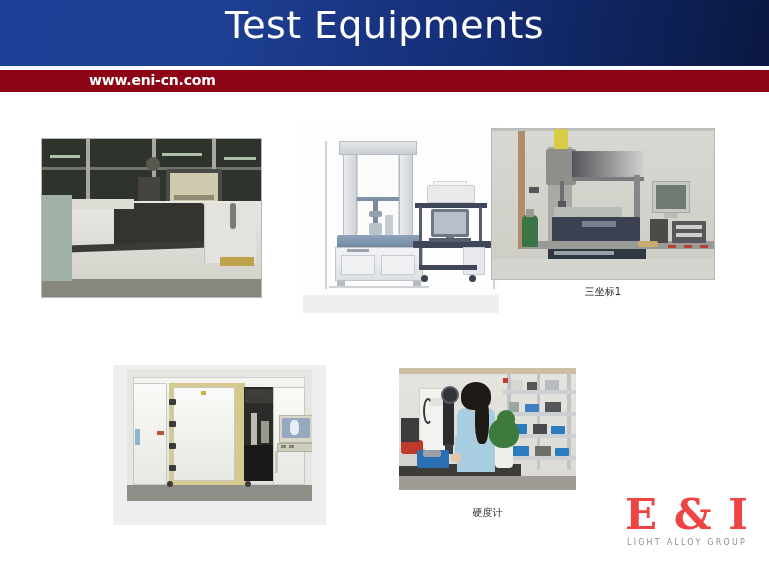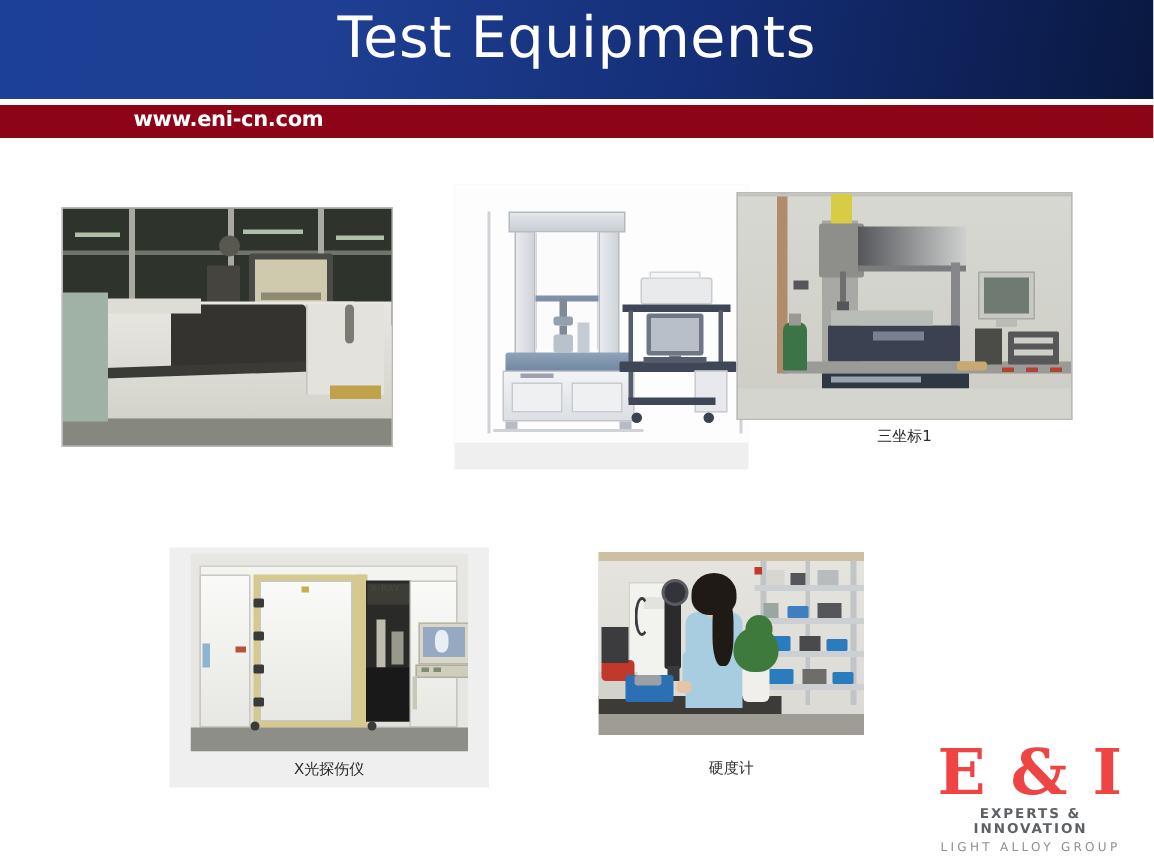--- a/index.html
+++ b/index.html
@@ -368,21 +368,20 @@
       <div class="pc" style="left:163px;top:51px;width:9px;height:15px;background:#e8eef5;border-radius:40%;"></div>
       <div class="pc" style="left:150px;top:74px;width:38px;height:9px;background:#cfcdbc;border:1px solid #b0ae9e;box-sizing:border-box;"></div>
       <div class="pc" style="left:154px;top:76px;width:5px;height:3px;background:#7e8a72;"></div>
       <div class="pc" style="left:162px;top:76px;width:5px;height:3px;background:#7e8a72;"></div>
       <div class="pc" style="left:148px;top:82px;width:3px;height:22px;background:#c9c7b6;"></div>
       <div class="pc s4-floor" style="left:0;top:116px;width:185px;height:16px;"></div>
       <div class="pc" style="left:118px;top:112px;width:6px;height:6px;background:#3a3a38;border-radius:50%;"></div>
       <div class="pc" style="left:40px;top:112px;width:6px;height:6px;background:#3a3a38;border-radius:50%;"></div>
     </div>
   </div>
-  <div class="caption">X光探伤仪</div>
 </div>
 
 <div class="photo-block" id="item-hardness">
   <div class="photo-frame">
     <div class="scene">
       <div class="pc s5-wall" style="inset:0;"></div>
       <div class="pc" style="left:0;top:0;width:177px;height:6px;background:#cdbfa4;"></div>
       <div class="pc s5-shelfpost" style="left:108px;top:6px;width:4px;height:96px;"></div>
       <div class="pc s5-shelfpost" style="left:168px;top:6px;width:4px;height:96px;"></div>
       <div class="pc s5-shelfpost" style="left:138px;top:6px;width:3px;height:96px;"></div>
@@ -426,15 +425,14 @@
       <div class="pc s5-plant" style="left:90px;top:50px;width:30px;height:30px;"></div>
       <div class="pc s5-plant" style="left:98px;top:42px;width:18px;height:18px;"></div>
       <div class="pc" style="left:0;top:108px;width:177px;height:14px;background:#9e9c95;"></div>
     </div>
   </div>
   <div class="caption">硬度计</div>
 </div>
 
 <div class="logo">
   <div class="logo-main">E &amp; I</div>
-  <div class="logo-sub1">EXPERTS &amp; INNOVATION</div>
   <div class="logo-sub2">LIGHT ALLOY GROUP</div>
 </div>
 
 </body></html>

